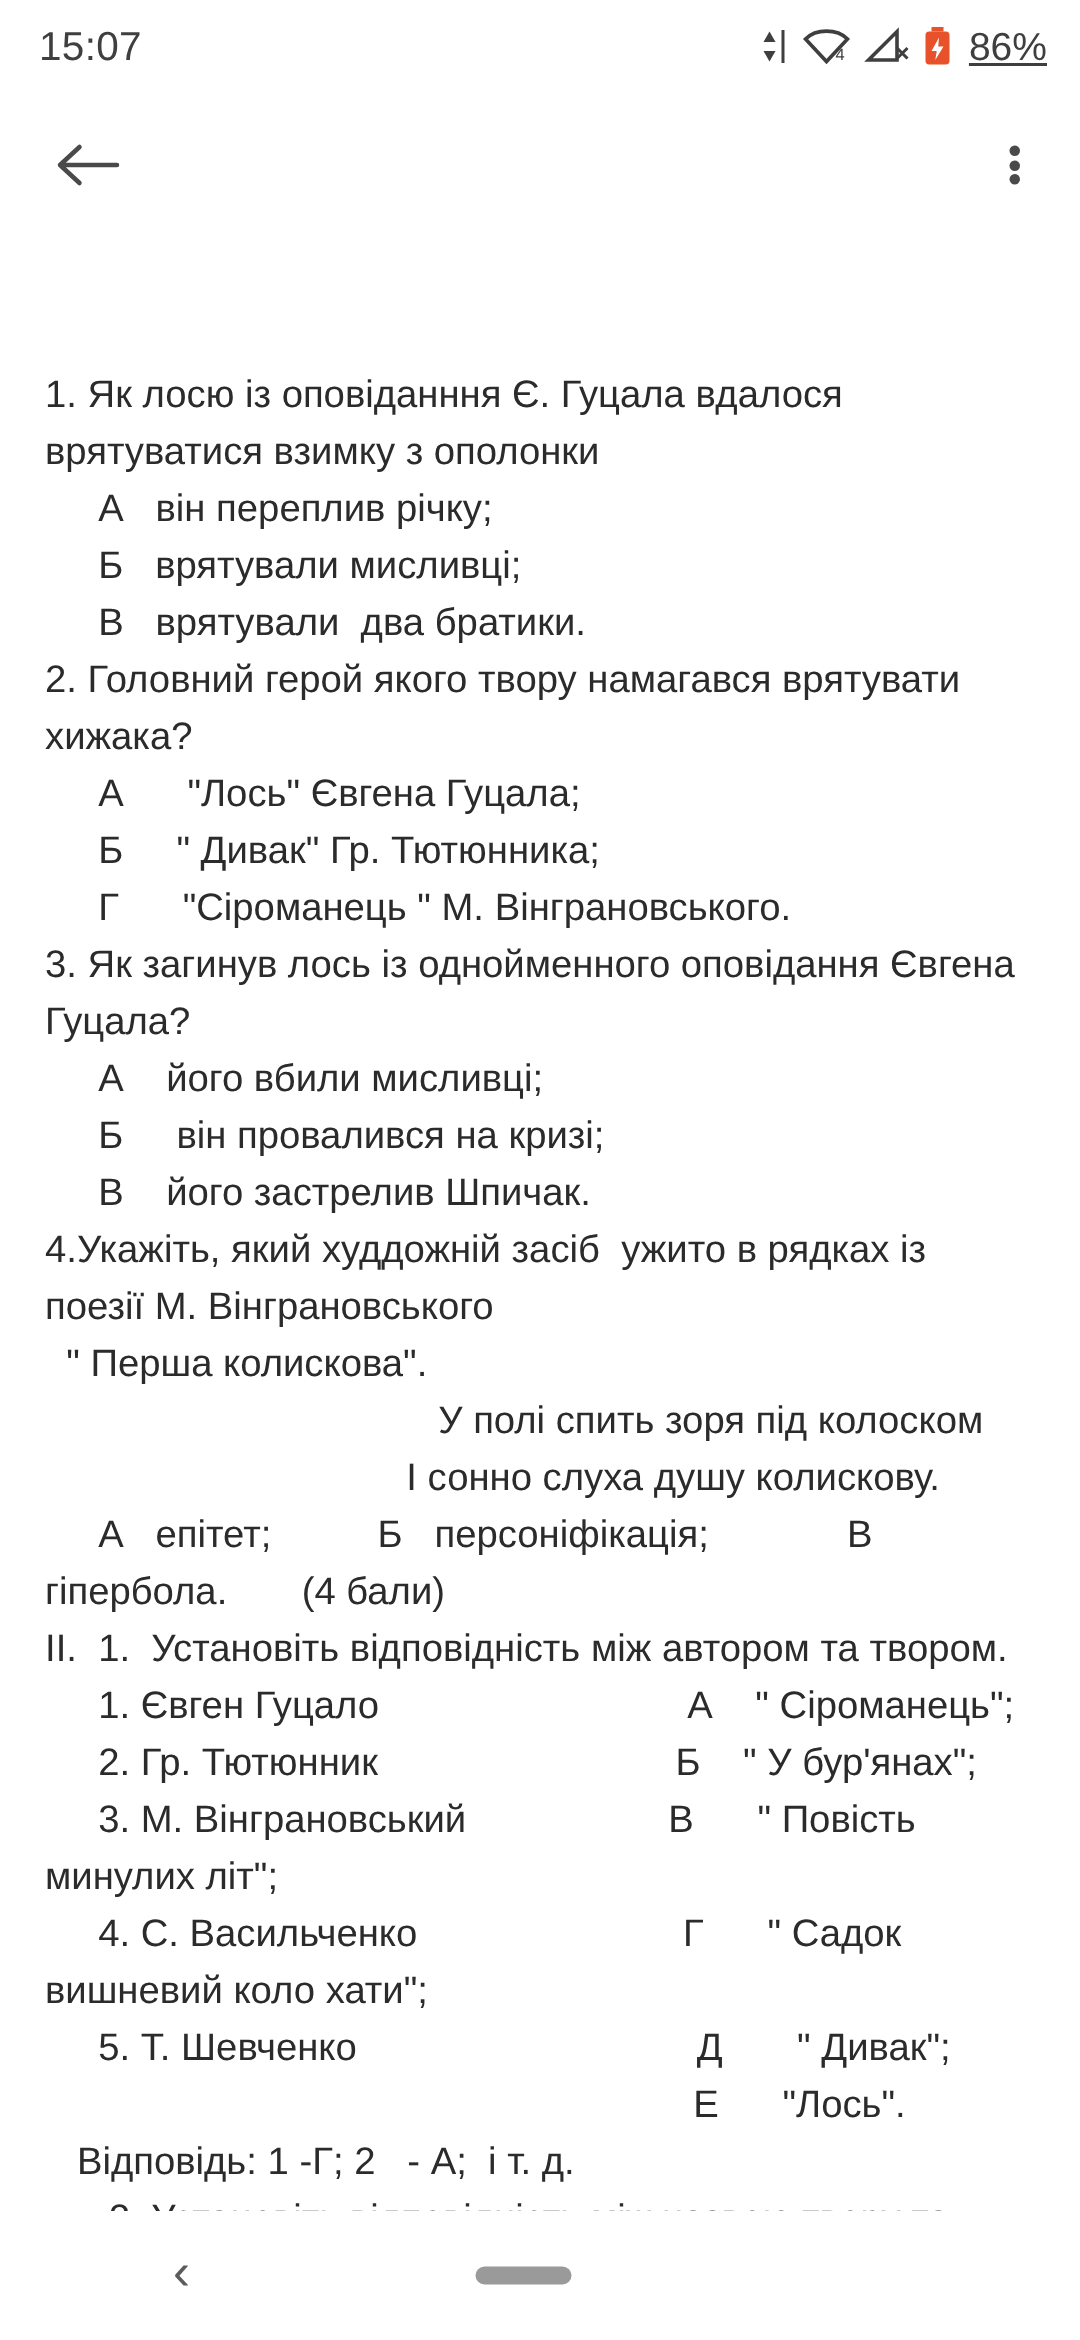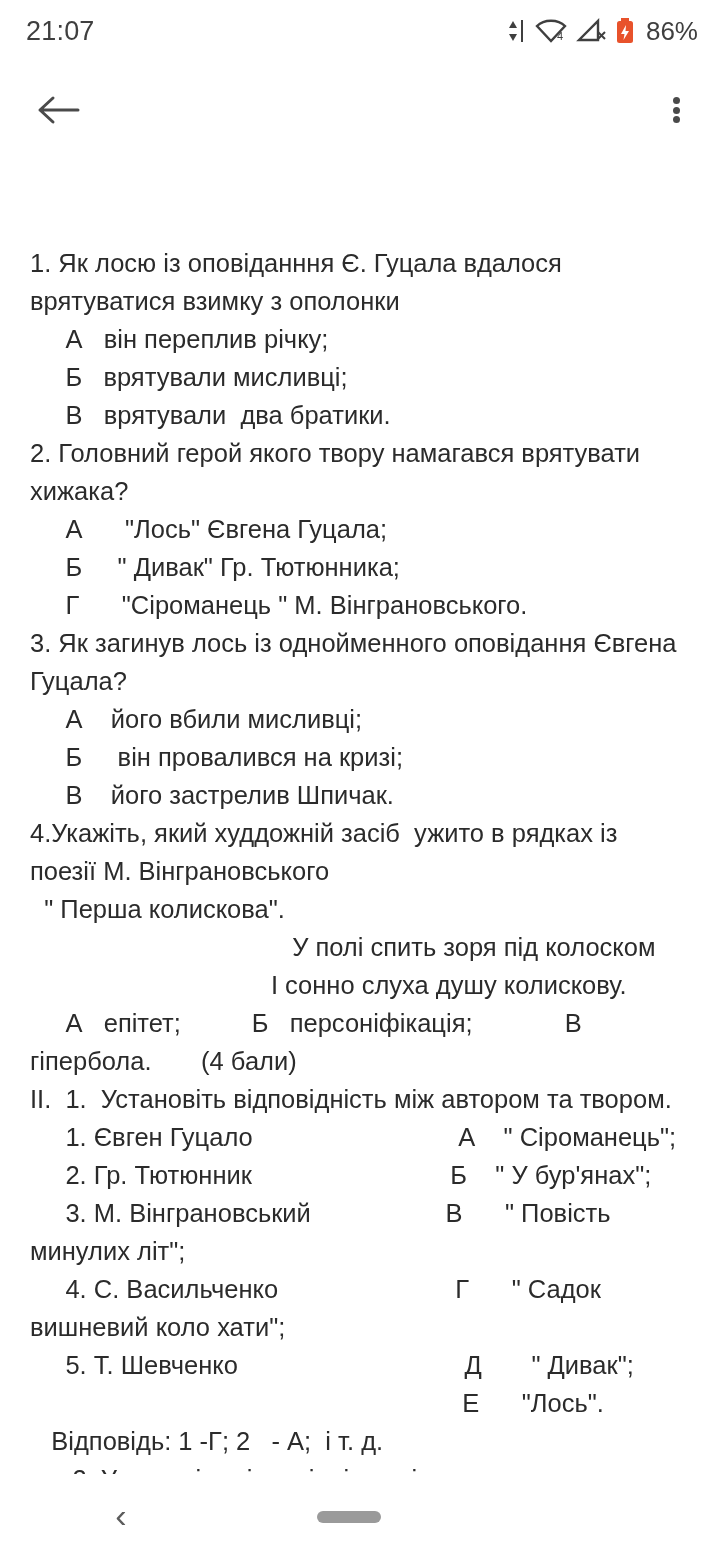--- a/index.html
+++ b/index.html
@@ -34,20 +34,21 @@
   .status-icons {
     display: flex;
     align-items: center;
     gap: 9px;
   }
   .status-icons svg { display: block; }
   .battery-pct {
     font-size: 26px;
     color: #3f3f3f;
     margin-left: 2px;
+    text-decoration: underline;
   }
 
   
   .app-bar {
     height: 96px;
     display: flex;
     align-items: center;
     justify-content: space-between;
     padding: 0 26px 0 30px;
     background: #ffffff;
@@ -106,21 +107,21 @@
     border-radius: 6px;
     background: #9a9a9a;
     cursor: pointer;
   }
   .nav-spacer { width: 34px; }
 </style>
 </head>
 <body>
 
 <div class="status-bar">
-  <div class="status-clock">21:07</div>
+  <div class="status-clock">15:07</div>
   <div class="status-icons">
     <span>
       <svg width="18" height="26" viewBox="0 0 18 26">
         <path d="M5 3 L1 10 L9 10 Z" fill="#3f3f3f"></path>
         <path d="M5 23 L1 16 L9 16 Z" fill="#3f3f3f"></path>
         <path d="M14 2 L14 24" stroke="#3f3f3f" stroke-width="2"></path>
       </svg>
     </span>
     <span>
       <svg width="32" height="26" viewBox="0 0 32 26">

